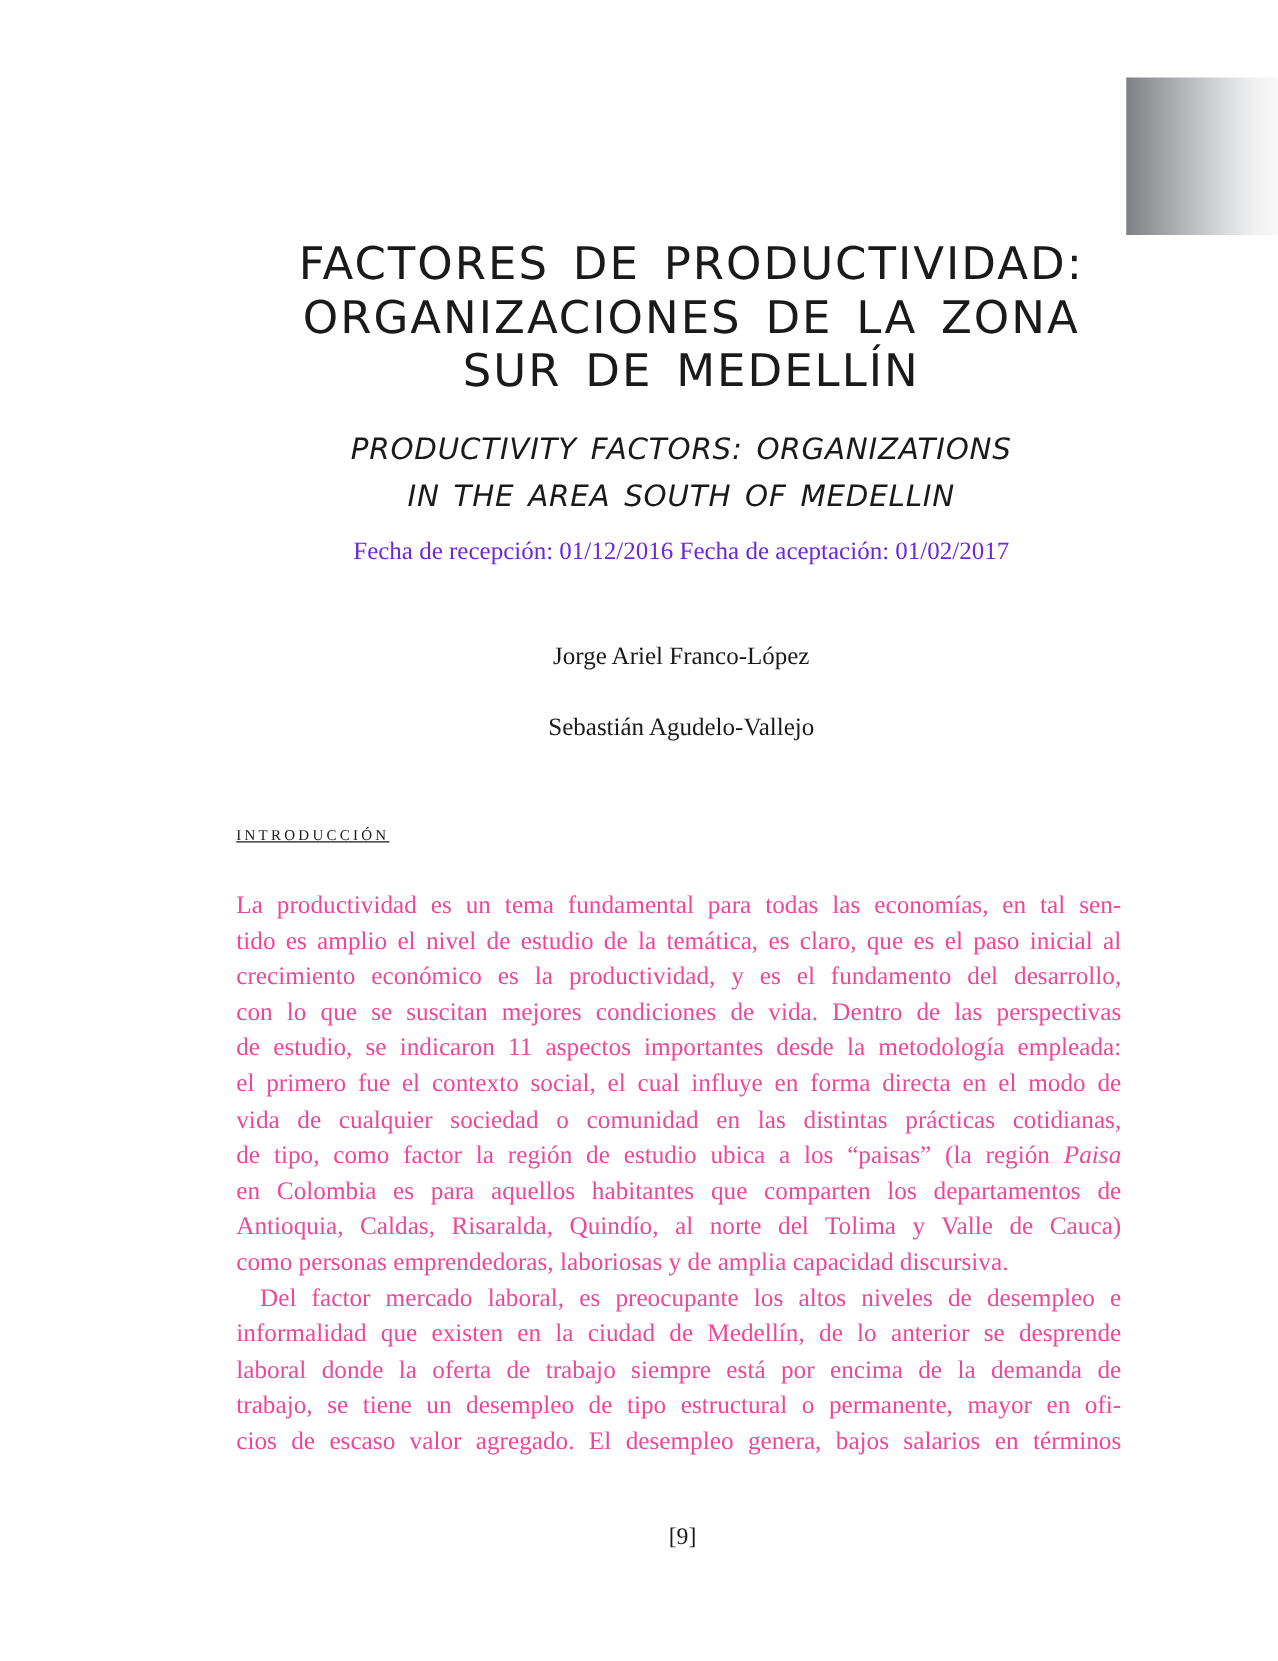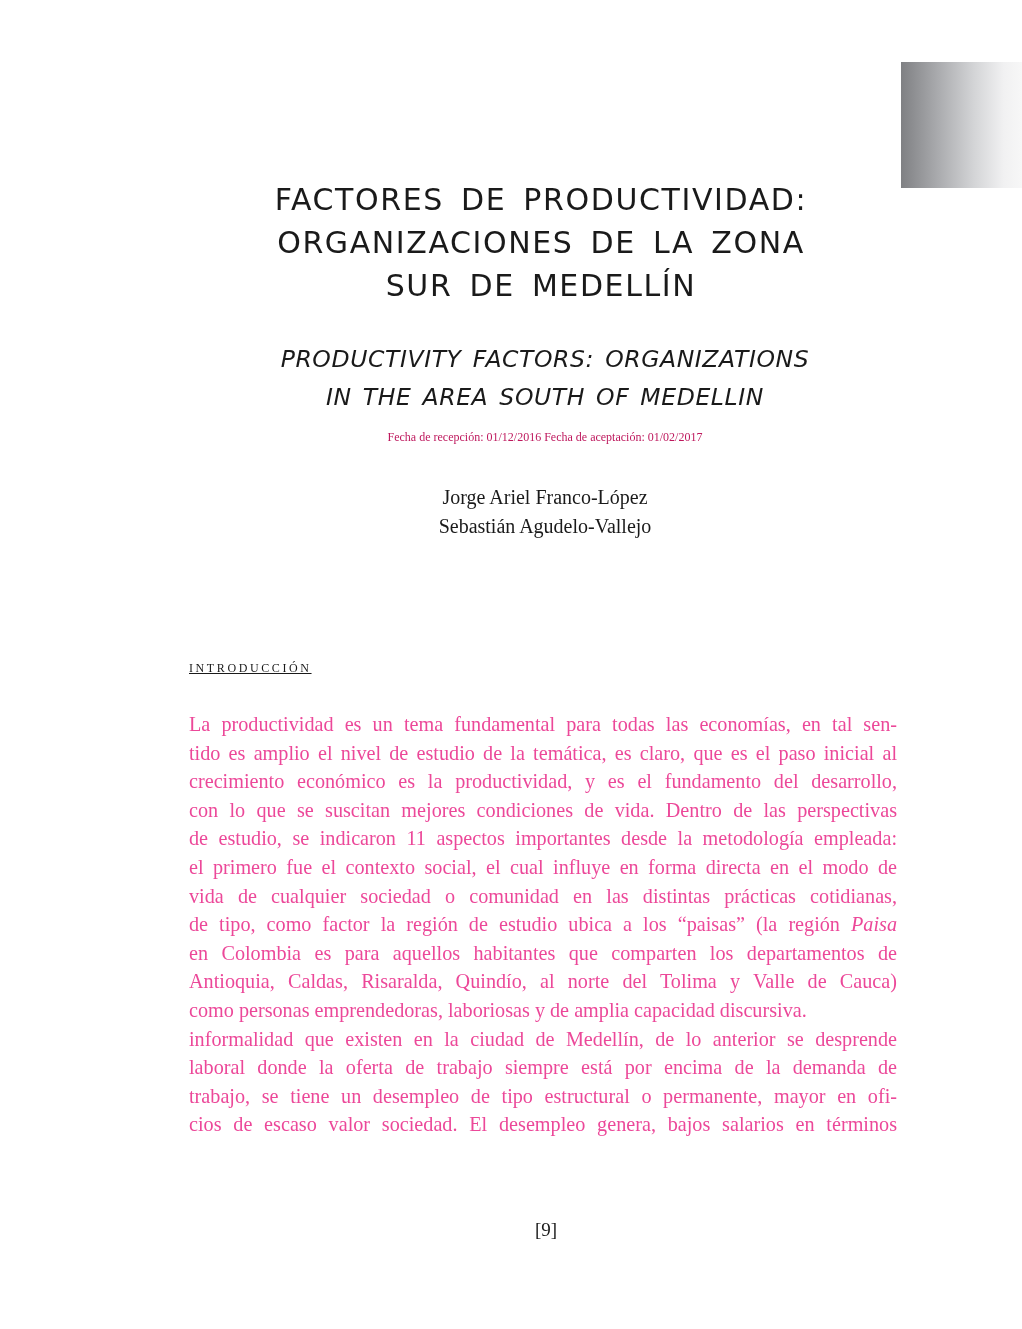--- a/index.html
+++ b/index.html
@@ -23,26 +23,26 @@
       height: 126px;
       background: linear-gradient(to right, #7f8083 0%, #a9aaad 30%, #d3d4d6 60%, #f1f1f2 85%, #f7f7f7 100%);
     }
     .title {
       position: absolute;
       left: 200px;
       top: 178px;
       width: 682px;
       text-align: center;
       font-family: "DejaVu Sans", "Liberation Sans", sans-serif;
-      font-size: 30px;
+      font-size: 36px;
       line-height: 43px;
       letter-spacing: 1.6px;
       word-spacing: 6px;
       color: #1a1a1a;
-      margin: 0;
+      margin: 12px;
       font-weight: normal;
     }
     .title .line { display: block; white-space: nowrap; }
     .subtitle {
       position: absolute;
       left: 200px;
       top: 340px;
       width: 690px;
       text-align: center;
       font-family: "DejaVu Sans", "Liberation Sans", sans-serif;
@@ -55,35 +55,35 @@
       margin: 0;
       font-weight: normal;
     }
     .subtitle .line { display: block; white-space: nowrap; }
     .dates {
       position: absolute;
       left: 200px;
       top: 430px;
       width: 690px;
       text-align: center;
-      font-size: 12px;
-      color: #be185d;
+      font-size: 20px;
+      color: #6d28d9;
       white-space: nowrap;
     }
     .authors {
       position: absolute;
       left: 200px;
       top: 483px;
       width: 690px;
       text-align: center;
       font-size: 20px;
       line-height: 29px;
       color: #1a1a1a;
     }
-    .authors .author { display: block; }
+    .authors .author { display: block; margin-top: 28px; }
     .section-heading {
       position: absolute;
       left: 189px;
       top: 657px;
       font-size: 17px;
       letter-spacing: 2.6px;
       font-variant: small-caps;
       text-transform: lowercase;
       color: #1a1a1a;
       margin: 0;
@@ -156,20 +156,21 @@
     <span class="line">con lo que se suscitan mejores condiciones de vida. Dentro de las perspectivas</span>
     <span class="line">de estudio, se indicaron 11 aspectos importantes desde la metodología empleada:</span>
     <span class="line">el primero fue el contexto social, el cual influye en forma directa en el modo de</span>
     <span class="line">vida de cualquier sociedad o comunidad en las distintas prácticas cotidianas,</span>
     <span class="line"><span>de tipo, como factor la región de estudio ubica a los “paisas” (la región </span><i>Paisa</i></span>
     <span class="line">en Colombia es para aquellos habitantes que comparten los departamentos de</span>
     <span class="line">Antioquia, Caldas, Risaralda, Quindío, al norte del Tolima y Valle de Cauca)</span>
     <span class="line last">como personas emprendedoras, laboriosas y de amplia capacidad discursiva.</span>
   </div>
   <div>
+    <span class="line indent">Del factor mercado laboral, es preocupante los altos niveles de desempleo e</span>
     <span class="line">informalidad que existen en la ciudad de Medellín, de lo anterior se desprende</span>
     <span class="line">laboral donde la oferta de trabajo siempre está por encima de la demanda de</span>
     <span class="line">trabajo, se tiene un desempleo de tipo estructural o permanente, mayor en ofi-</span>
-    <span class="line">cios de escaso valor sociedad. El desempleo genera, bajos salarios en términos</span>
+    <span class="line">cios de escaso valor agregado. El desempleo genera, bajos salarios en términos</span>
   </div>
 </div>
 
 <div class="page-number">[9]</div>
 
 </body></html>

